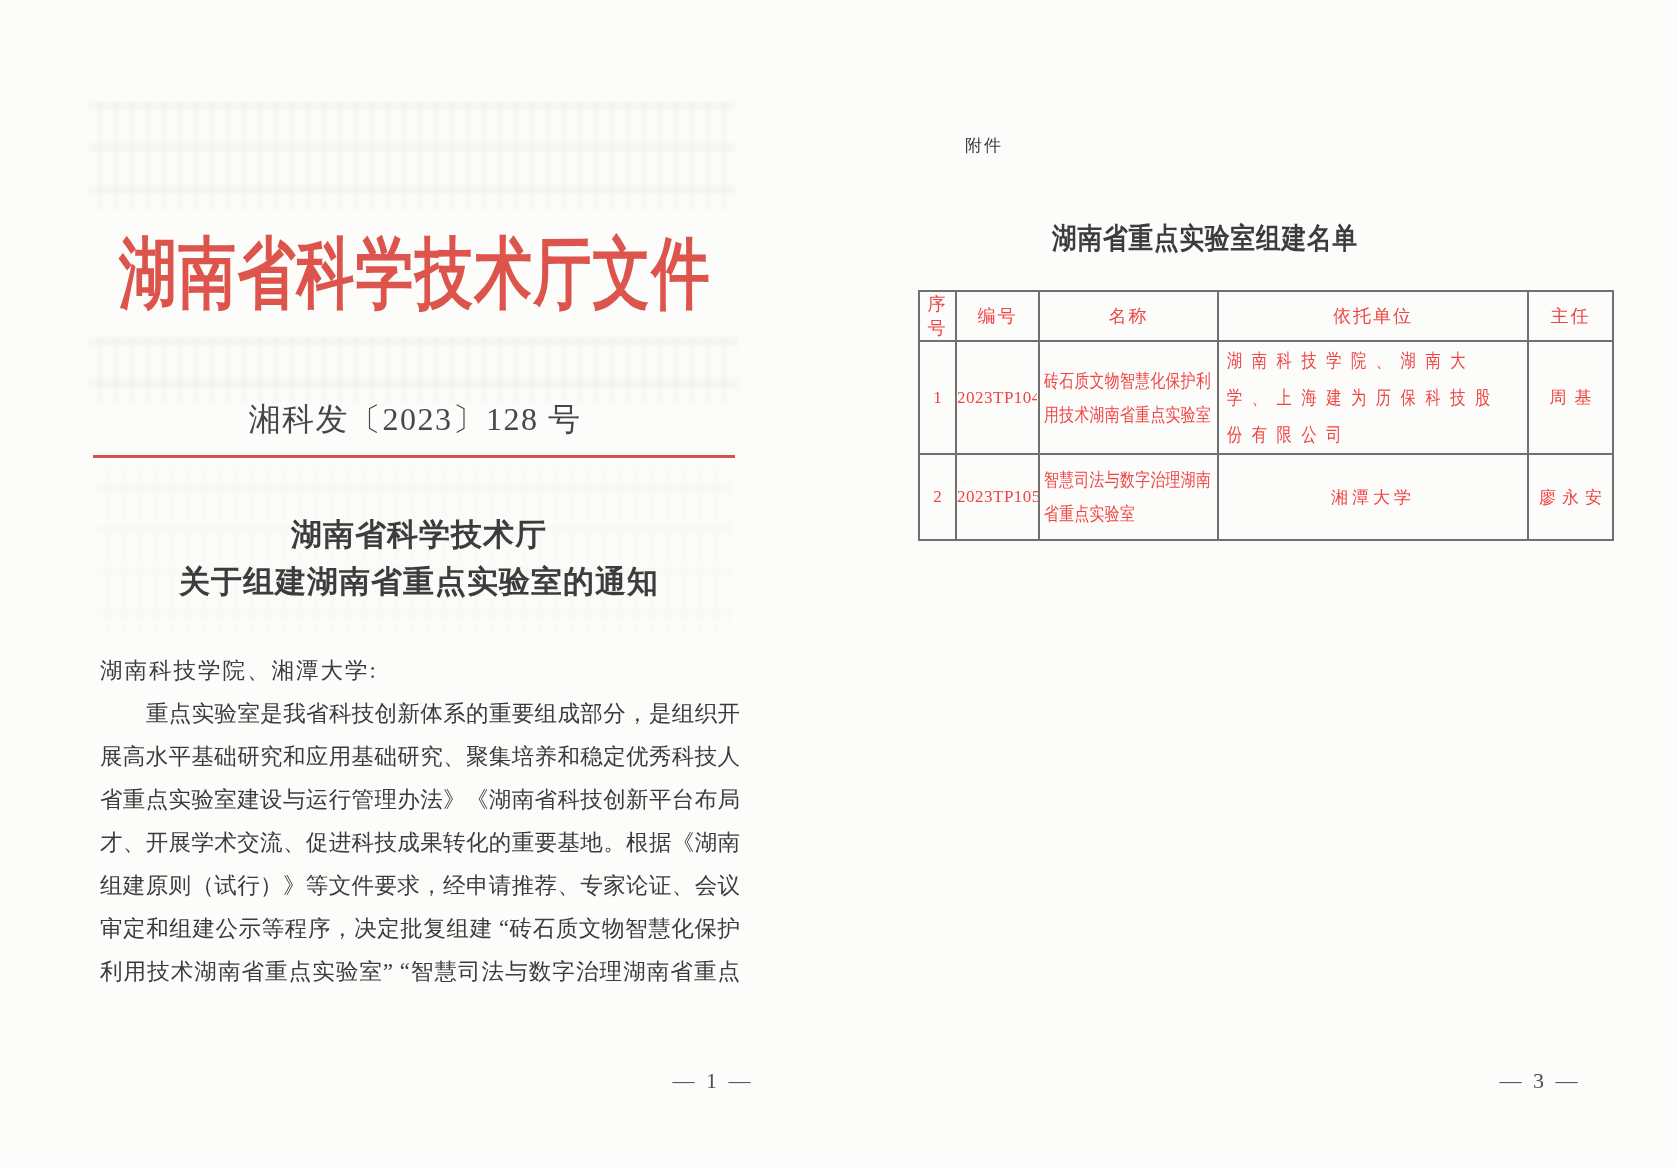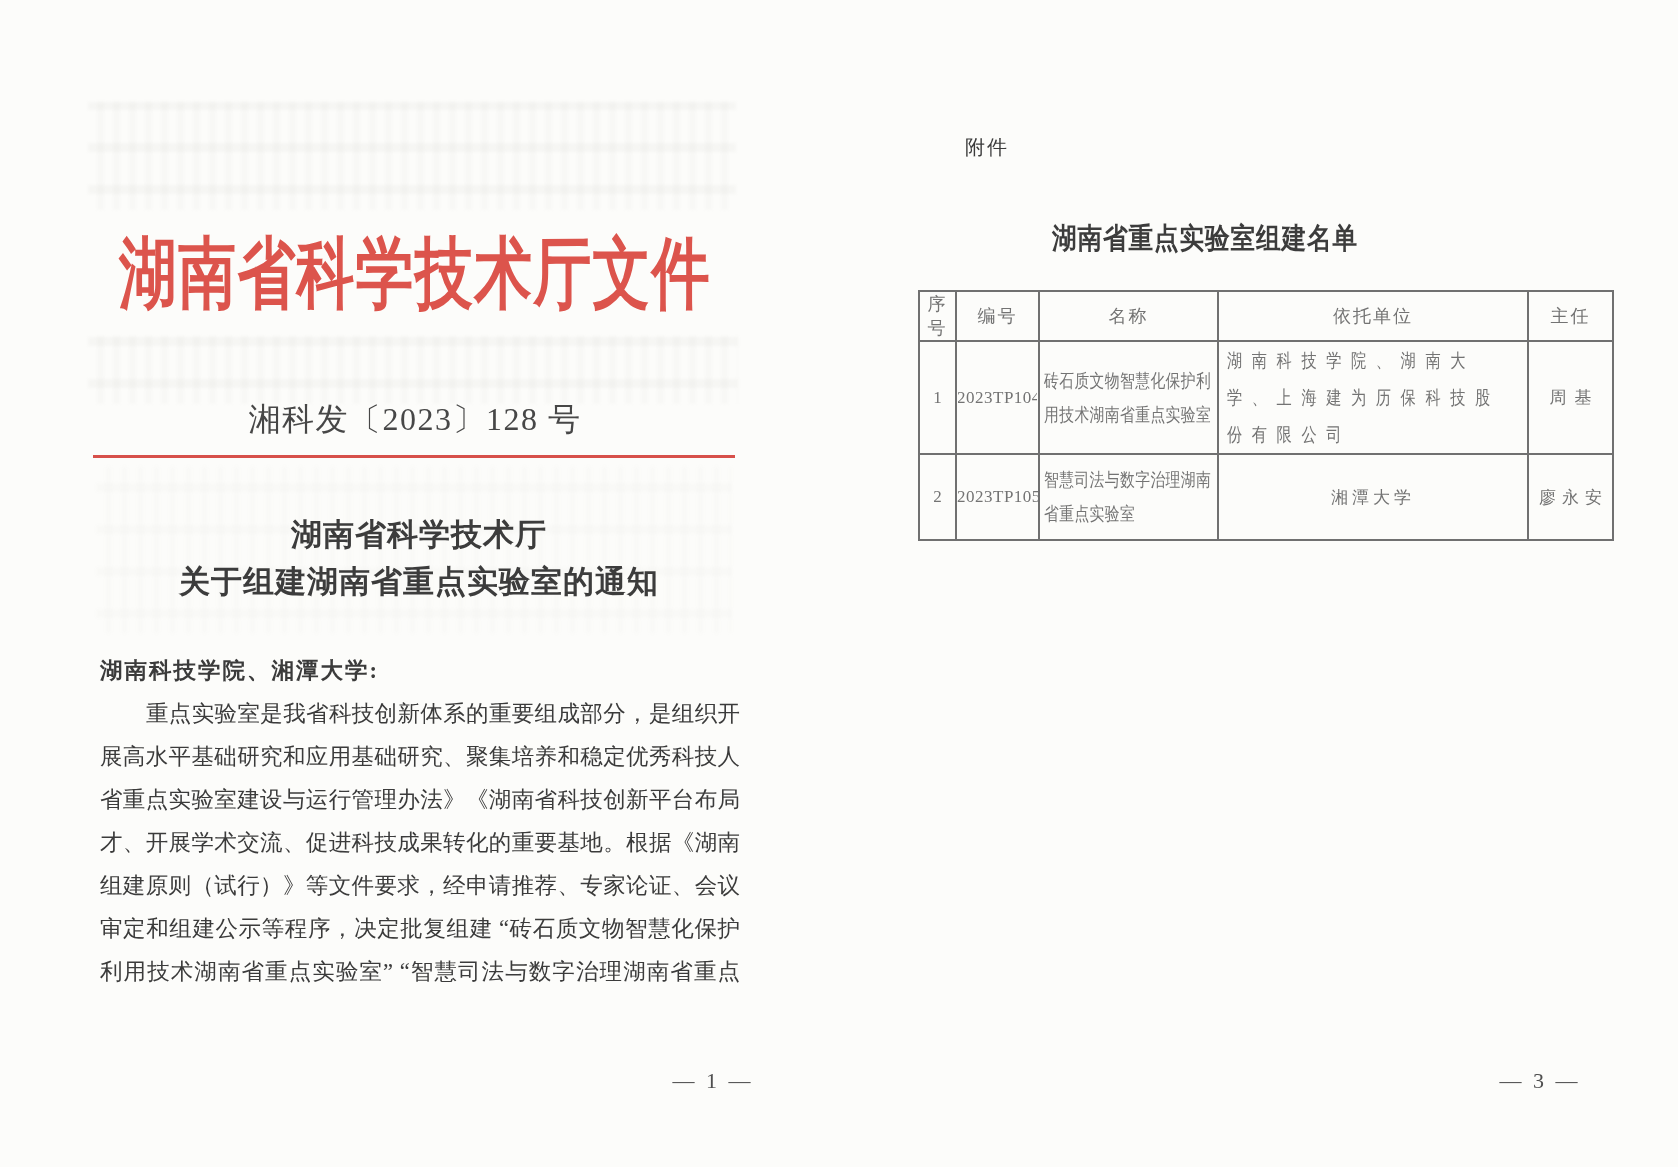--- a/index.html
+++ b/index.html
@@ -41,37 +41,37 @@
   }
   .doc-title {
     position:absolute; top:511px; left:8px; right:0; text-align:center;
     font-weight:bold; color:#3c3c3c; font-size:31px; line-height:47px;
     letter-spacing:1px;
   }
   .body-block { position:absolute; top:649px; left:100px; width:640px; font-size:22.5px; color:#3b3b3b; }
   .bline { line-height:43px; height:43px; text-align:justify; text-align-last:justify; overflow:hidden; }
   .bline.indent { text-indent:46px; }
   .bline.lastline { text-align-last:left; letter-spacing:1px; }
-  .salutation { line-height:43px; height:43px; letter-spacing:2px;font-weight:bold; }
+  .salutation { line-height:43px; height:43px; letter-spacing:2px; }
   .page-num {
     position:absolute; top:1068px; left:658px; width:110px; text-align:center;
     font-size:22px; color:#4f4f4f; letter-spacing:3px; white-space:nowrap;
   }
   .page-right .page-num { left:655px; }
 
   
-  .att-label { position:absolute; top:134px; left:135px; font-size:20px; letter-spacing:2px; color:#3b3b3b; }
+  .att-label { position:absolute; top:134px; left:135px; font-size:17px; letter-spacing:2px; color:#3b3b3b; }
   .att-title {
     position:absolute; top:219px; left:222px; font-size:29px; font-weight:bold;
     color:#3c3c3c; letter-spacing:1px; transform:scaleX(.85); transform-origin:left center;
     white-space:nowrap;
   }
   table.lab-table {
     position:absolute; top:290px; left:88px; width:694px;
-    border-collapse:collapse; table-layout:fixed; color:#737373;padding-left:9px;
+    border-collapse:collapse; table-layout:fixed; color:#ef4444;padding-left:9px;
   }
   table.lab-table td { border:2px solid #707070; vertical-align:middle; overflow:hidden; }
   .hc { text-align:center; font-size:18px; letter-spacing:2px; height:43px; }
   .cc { text-align:center; font-size:17px; }
   .code { letter-spacing:0.5px; }
   .row1 td { height:89px;border-radius:20px; }
   .row2 td { height:86px; }
   .name-cell { padding:0 4px;margin-left:36px; }
   .org-cell  { padding:0 8px; }
   .squeeze { transform:scaleX(.8); transform-origin:left center; width:125%; white-space:pre-line; }

